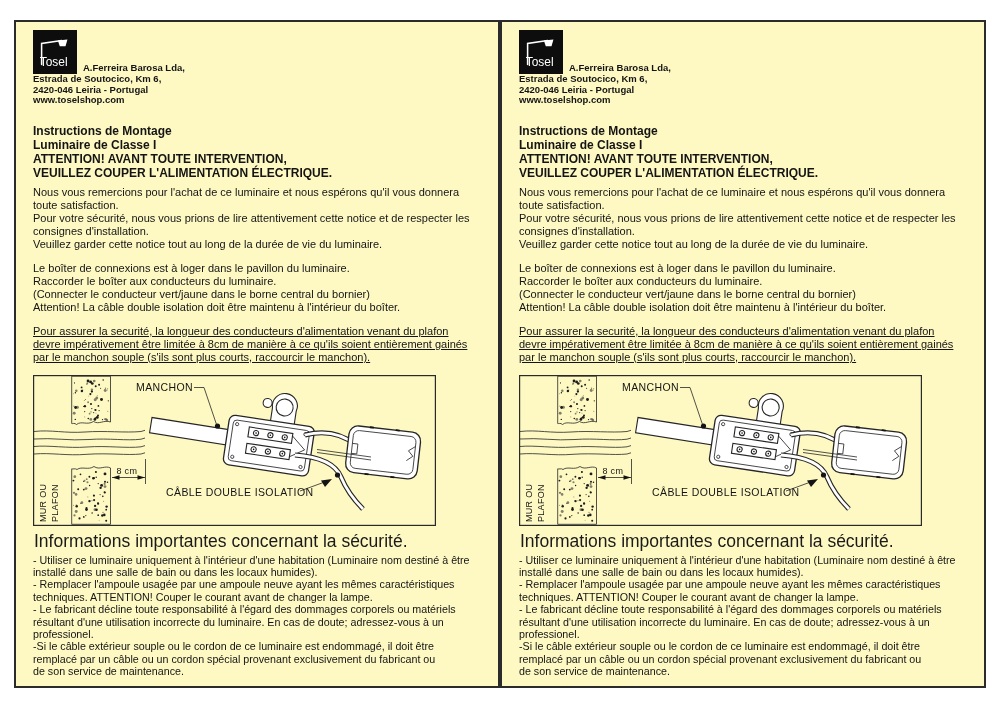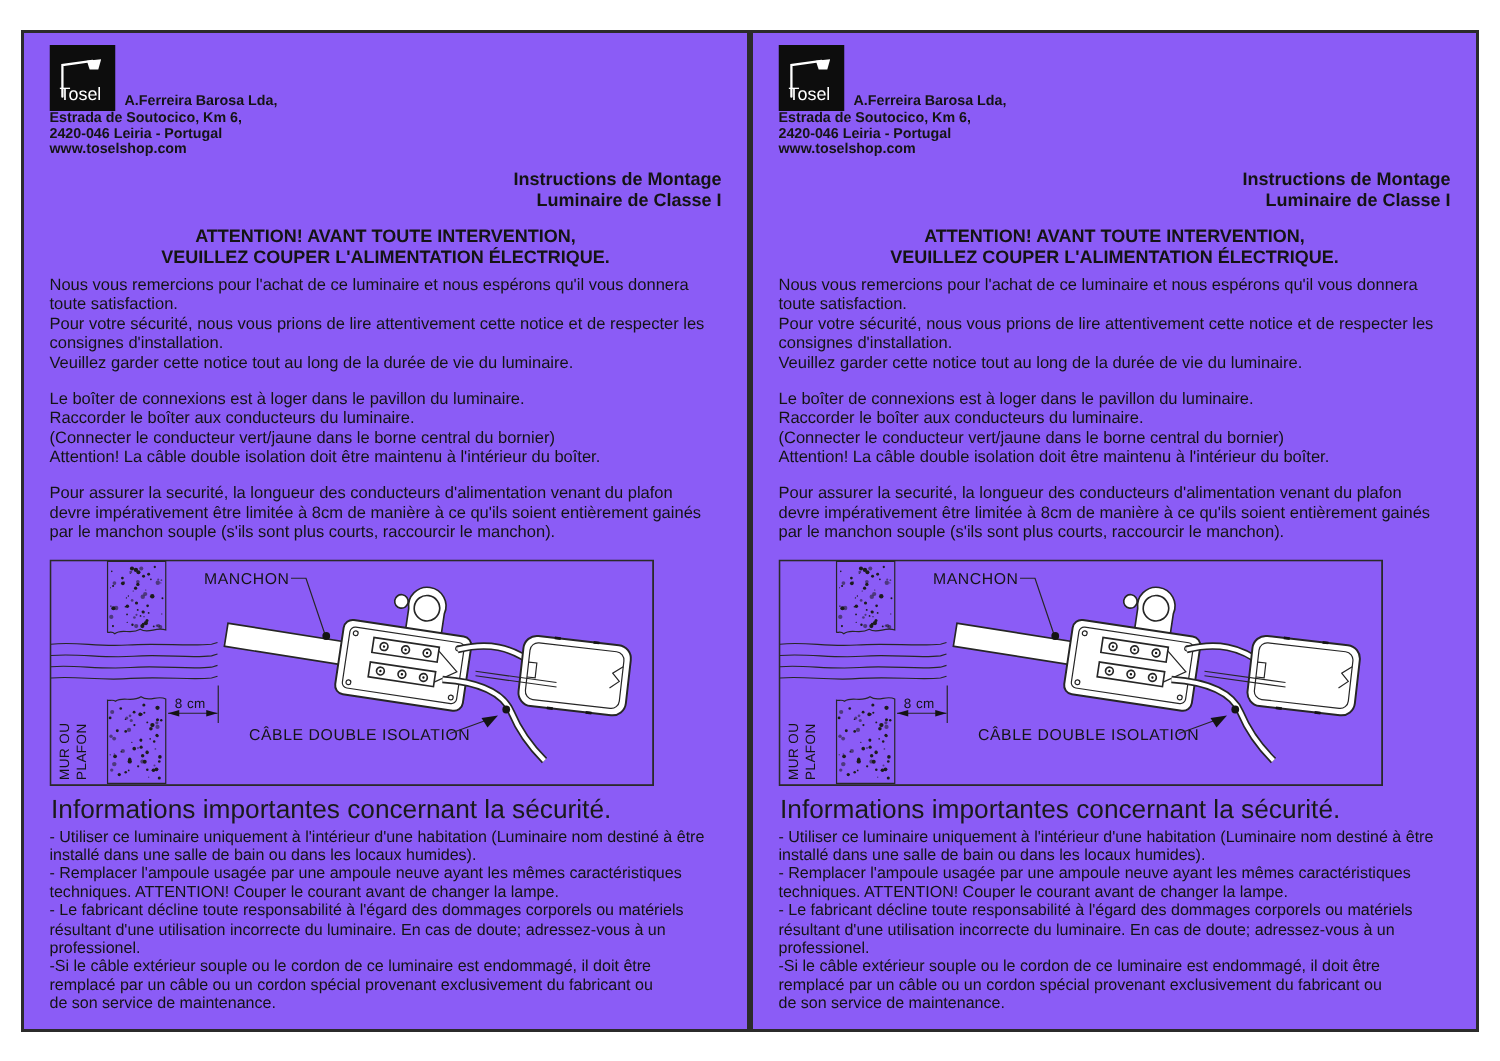--- a/index.html
+++ b/index.html
@@ -1,27 +1,27 @@
 <!DOCTYPE html>
 <html><head>
 <meta charset="utf-8">
 <style>
   html,body { margin:0; padding:0; background:#ffffff; }
   body { width:1000px; height:707px; font-family:"Liberation Sans", sans-serif; color:#141414; }
   main { display:flex; justify-content:space-between; padding:20px 14px 0; box-sizing:border-box; }
   .page { width:488px; height:668px; border:2px solid #2b2b2b; box-sizing:border-box;
-          padding:8px 17px 0; background:#8b5cf6; overflow:hidden; }
+          padding:8px 17px 0; background:#fef9c3; overflow:hidden; }
   .brand-row { display:flex; align-items:flex-end; gap:6px; }
   .logo { width:44px; height:44px; flex:0 0 auto; }
   .addr { font-size:9.5px; line-height:10.5px;font-weight:bold; }
   .addr-first { padding-bottom:1px; }
-  .title { text-align:right; font-weight:bold; font-size:12px; line-height:14px; margin-top:6px; }
-  .warning { text-align:center; font-weight:bold; font-size:12px; line-height:14px; margin-top:10px; }
+  .title { text-align:left; font-weight:bold; font-size:12px; line-height:14px; margin-top:18px; }
+  .warning { font-weight:bold; font-size:12px; line-height:14px; }
   .para { font-size:11px; line-height:13px; margin-top:6px; white-space:pre-line; }
-  .para.tight { margin-top:7px; }
+  .para.tight { margin-top:7px;text-decoration:underline; }
   .diagram-slot { margin-top:9px; height:151px; }
   svg.diagram { display:block; }
   .sec-heading { font-size:17.5px; font-weight:normal; margin:6px 0 2px 1px; line-height:19px; color:#1a1a1a; }
   .sec-items { font-size:10.7px; line-height:12.4px; margin-top:3px; white-space:pre-line; }
 
   
   .frame { fill:none; stroke:#2a2a2a; stroke-width:1.2; }
   .thin{ fill:none; stroke:#262626; stroke-width:0.8; }
   .fillw { fill:#ffffff; stroke:#262626; stroke-width:1.1; }
   .dot { fill:#141414; stroke:none; }

